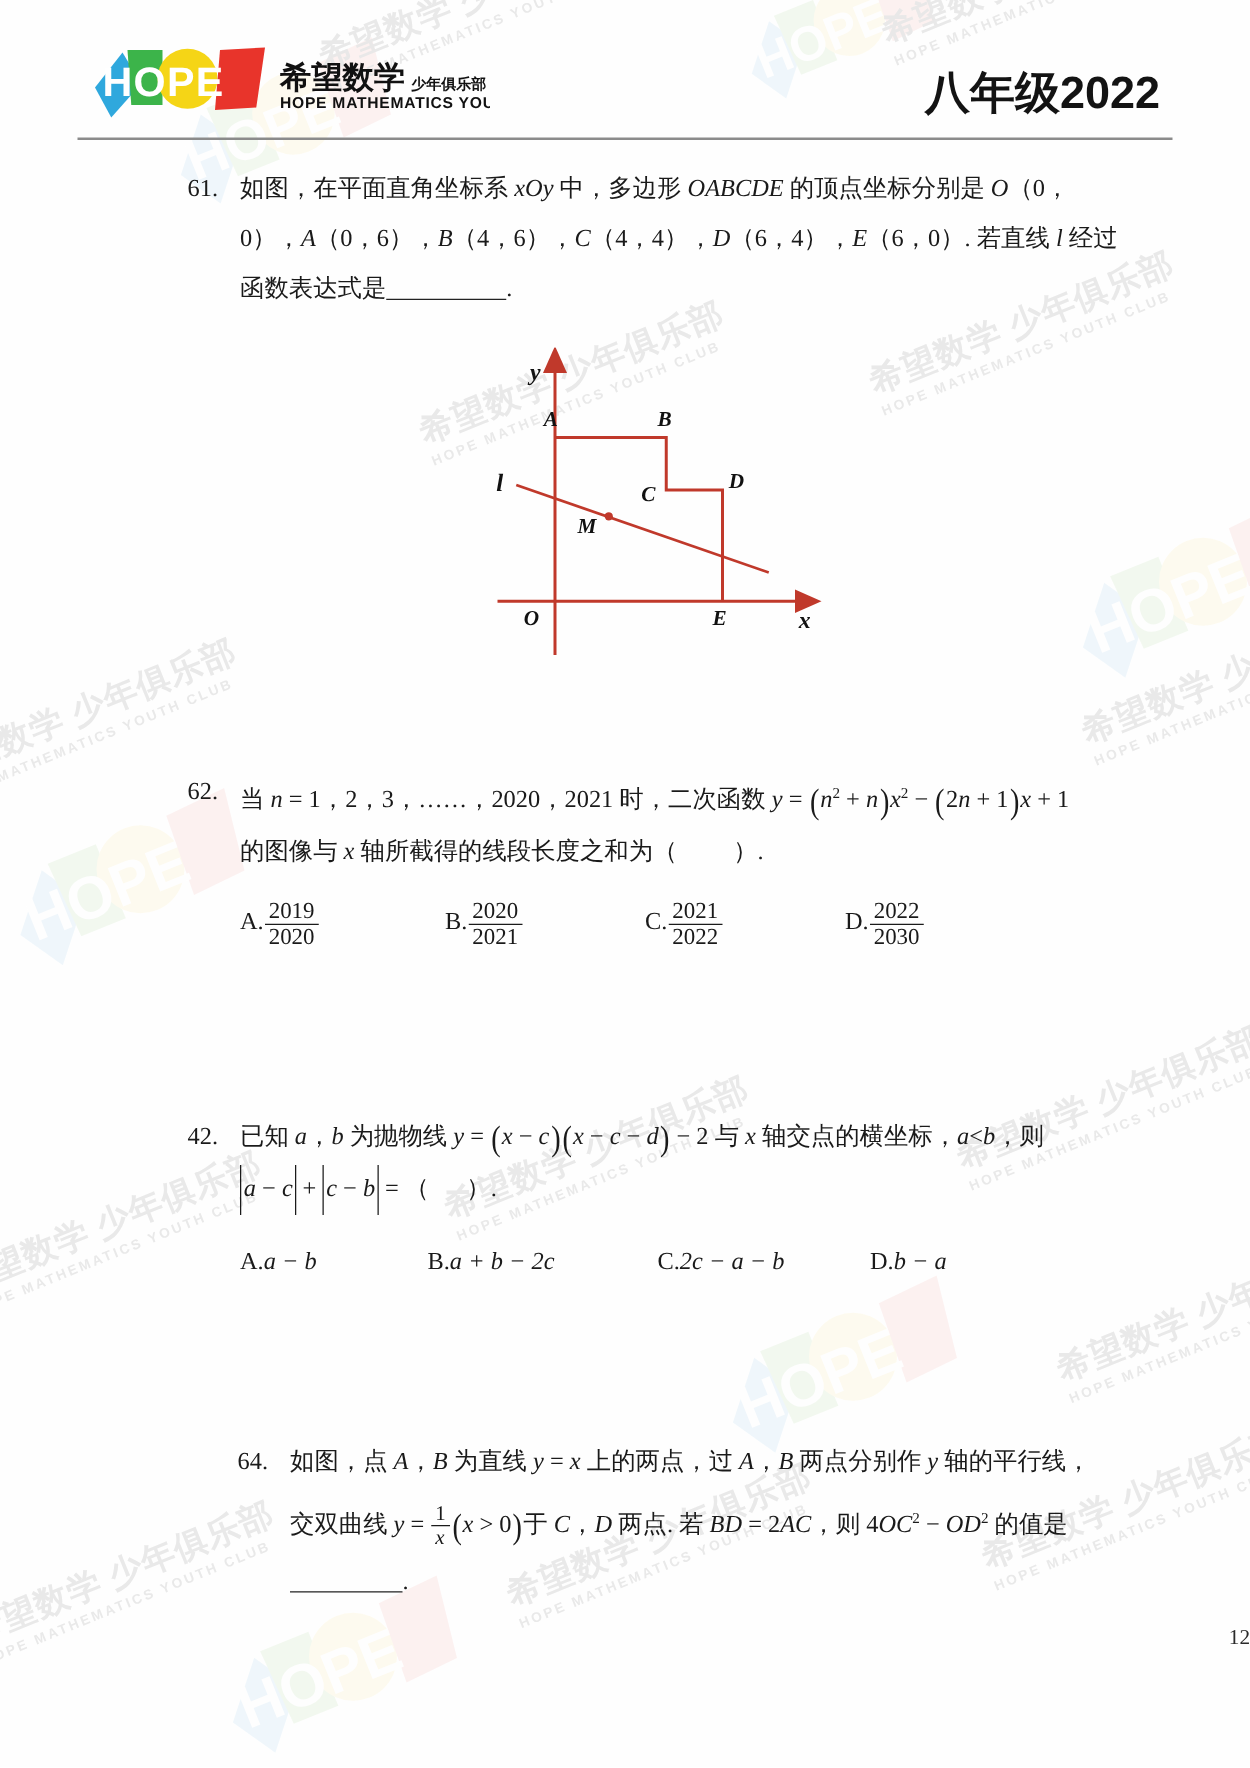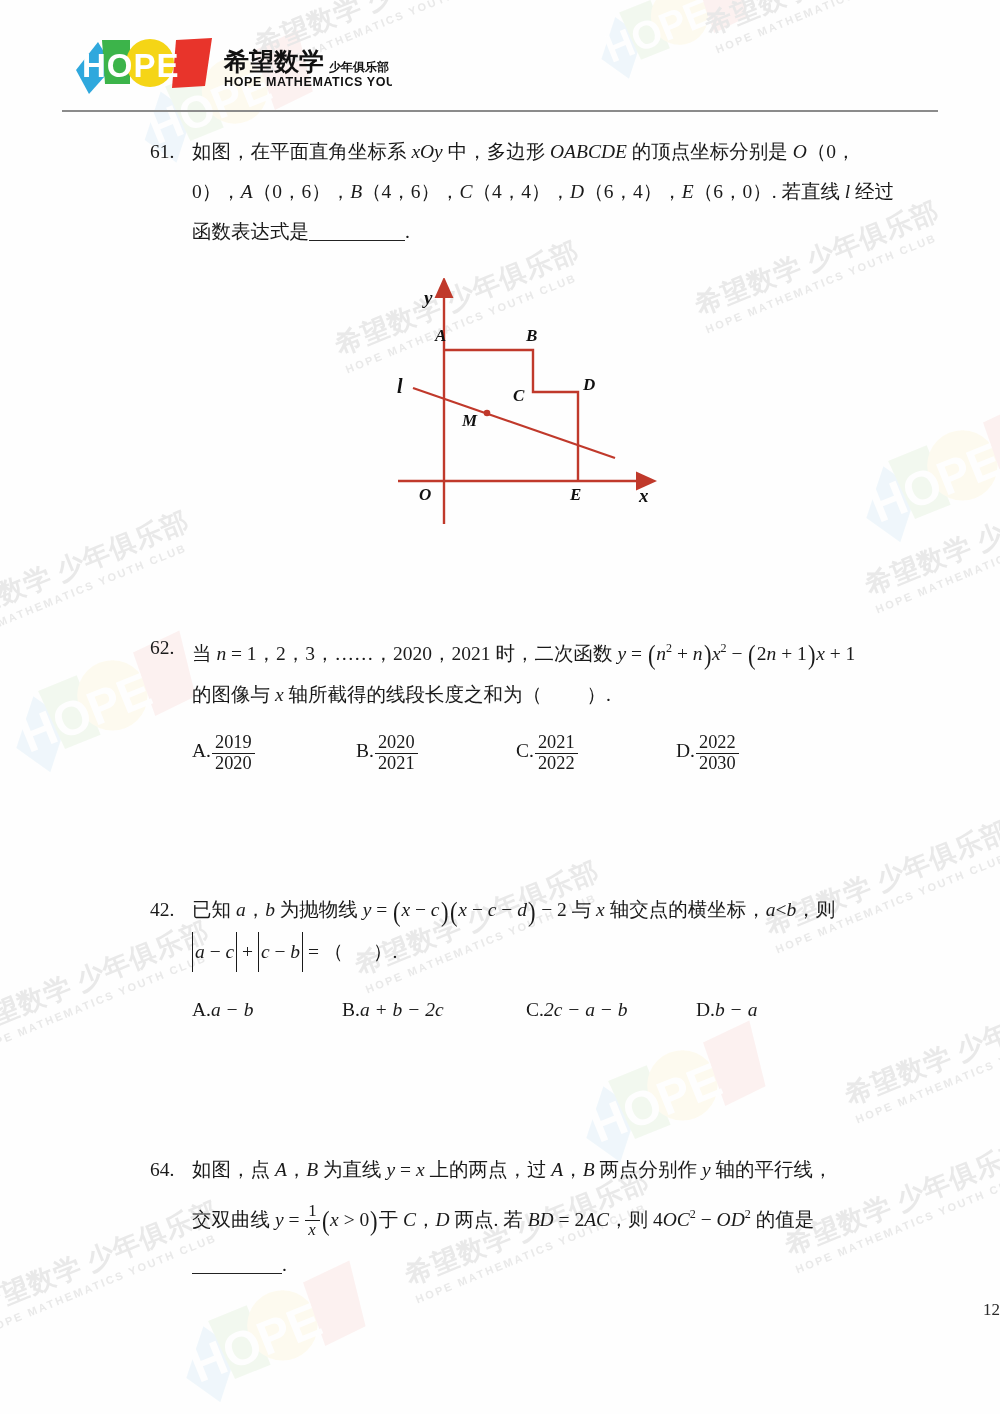--- a/index.html
+++ b/index.html
@@ -217,20 +217,21 @@
         <polygon points="4,34 26,6 41,31 17,58" fill="#2fa8dd"></polygon>
         <polygon points="30,4 58,4 58,48 33,48" fill="#3cb44a"></polygon>
         <circle cx="78" cy="27" r="24" fill="#f5d516"></circle>
         <polygon points="104,4 140,2 133,50 100,52" fill="#e8342b"></polygon>
         <text x="10" y="41" font-family="Liberation Sans, sans-serif" font-size="33" font-weight="bold" fill="#ffffff" letter-spacing="1">HOPE</text>
         <text x="152" y="34" font-family="DejaVu Sans, sans-serif" font-size="25" font-weight="bold" fill="#111111">希望数学</text>
         <text x="257" y="35" font-family="DejaVu Sans, sans-serif" font-size="12" font-weight="bold" fill="#111111">少年俱乐部</text>
         <text x="152" y="50" font-family="Liberation Sans, sans-serif" font-size="12.5" font-weight="bold" fill="#111111" letter-spacing="0.6">HOPE MATHEMATICS YOUTH CLUB</text>
       </svg>
     </div>
+    <div class="grade-title">八年级2022</div>
     <div class="header-rule"></div>
   </div>
 
   <div class="q" style="top:132px;">
     <span class="num">61.</span>
     <div class="body">
       <span class="line">如图，在平面直角坐标系&nbsp;<i class="mi">xOy</i>&nbsp;中，多边形&nbsp;<i class="mi">OABCDE</i>&nbsp;的顶点坐标分别是&nbsp;<i class="mi">O</i>（0，</span>
       <span class="line">0），<i class="mi">A</i>（0，6），<i class="mi">B</i>（4，6），<i class="mi">C</i>（4，4），<i class="mi">D</i>（6，4），<i class="mi">E</i>（6，0）. 若直线&nbsp;<i class="mi">l</i>&nbsp;经过</span>
       <span class="line">函数表达式是<span class="blank"></span>.</span>
     </div>
@@ -260,21 +261,21 @@
       <text x="203" y="112" font-family="Liberation Serif, serif" font-size="17" font-style="italic" font-weight="bold" fill="#111">D</text>
       <text x="190" y="222" font-family="Liberation Serif, serif" font-size="17" font-style="italic" font-weight="bold" fill="#111">E</text>
       <text x="82" y="148" font-family="Liberation Serif, serif" font-size="17" font-style="italic" font-weight="bold" fill="#111">M</text>
       <text x="39" y="222" font-family="Liberation Serif, serif" font-size="17" font-style="italic" font-weight="bold" fill="#111">O</text>
       <text x="259" y="224" font-family="Liberation Serif, serif" font-size="19" font-style="italic" font-weight="bold" fill="#111">x</text>
       <text x="44" y="26" font-family="Liberation Serif, serif" font-size="19" font-style="italic" font-weight="bold" fill="#111">y</text>
       <text x="17" y="115" font-family="Liberation Serif, serif" font-size="20" font-style="italic" font-weight="bold" fill="#111">l</text>
     </svg>
   </div>
 
-  <div class="q" style="top:628px;">
+  <div class="q" style="top:614px;">
     <span class="num">62.</span>
     <div class="body">
       <span class="line">当&nbsp;<i class="mi">n</i>&nbsp;=&nbsp;1，2，3，……，2020，2021&nbsp;时，二次函数&nbsp;<i class="mi">y</i>&nbsp;=&nbsp;<span class="bigparen">(</span><i class="mi">n</i><sup class="expn">2</sup>&nbsp;+&nbsp;<i class="mi">n</i><span class="bigparen">)</span><i class="mi">x</i><sup class="expn">2</sup>&nbsp;−&nbsp;<span class="bigparen">(</span>2<i class="mi">n</i>&nbsp;+&nbsp;1<span class="bigparen">)</span><i class="mi">x</i>&nbsp;+&nbsp;1</span>
       <span class="line">的图像与&nbsp;<i class="mi">x</i>&nbsp;轴所截得的线段长度之和为（<span class="paren">&nbsp;&nbsp;&nbsp;</span>）.</span>
     </div>
     <div class="choices" style="margin-left:42px; margin-top:16px;">
       <span class="ch" style="width:164px;">
         <span>A.</span><span class="frac"><span class="nu">2019</span><span class="de">2020</span></span>
       </span>
       <span class="ch" style="width:160px;">
@@ -304,21 +305,21 @@
       </span>
       <span class="ch" style="width:170px;">
         <span>C.</span><i class="mi">2c − a − b</i>
       </span>
       <span class="ch">
         <span>D.</span><i class="mi">b − a</i>
       </span>
     </div>
   </div>
 
-  <div class="q" style="top:1150px;">
+  <div class="q" style="top:1150px;margin-left:40px;">
     <span class="num">64.</span>
     <div class="body">
       <span class="line">如图，点&nbsp;<i class="mi">A</i>，<i class="mi">B</i>&nbsp;为直线&nbsp;<i class="mi">y</i>&nbsp;=&nbsp;<i class="mi">x</i>&nbsp;上的两点，过&nbsp;<i class="mi">A</i>，<i class="mi">B</i>&nbsp;两点分别作&nbsp;<i class="mi">y</i>&nbsp;轴的平行线，</span>
       <span class="line" style="line-height:48px;">交双曲线&nbsp;<i class="mi">y</i>&nbsp;=&nbsp;<span class="frac sm"><span class="nu">1</span><span class="de"><i class="mi">x</i></span></span><span class="bigparen">(</span><i class="mi">x</i>&nbsp;&gt;&nbsp;0<span class="bigparen">)</span>于&nbsp;<i class="mi">C</i>，<i class="mi">D</i>&nbsp;两点. 若&nbsp;<i class="mi">BD</i>&nbsp;=&nbsp;2<i class="mi">AC</i>，则&nbsp;4<i class="mi">OC</i><sup class="expn">2</sup>&nbsp;−&nbsp;<i class="mi">OD</i><sup class="expn">2</sup>&nbsp;的值是</span>
       <span class="line"><span class="blank short"></span>.</span>
     </div>
   </div>
 
   <div class="pg-num">12</div>
 

